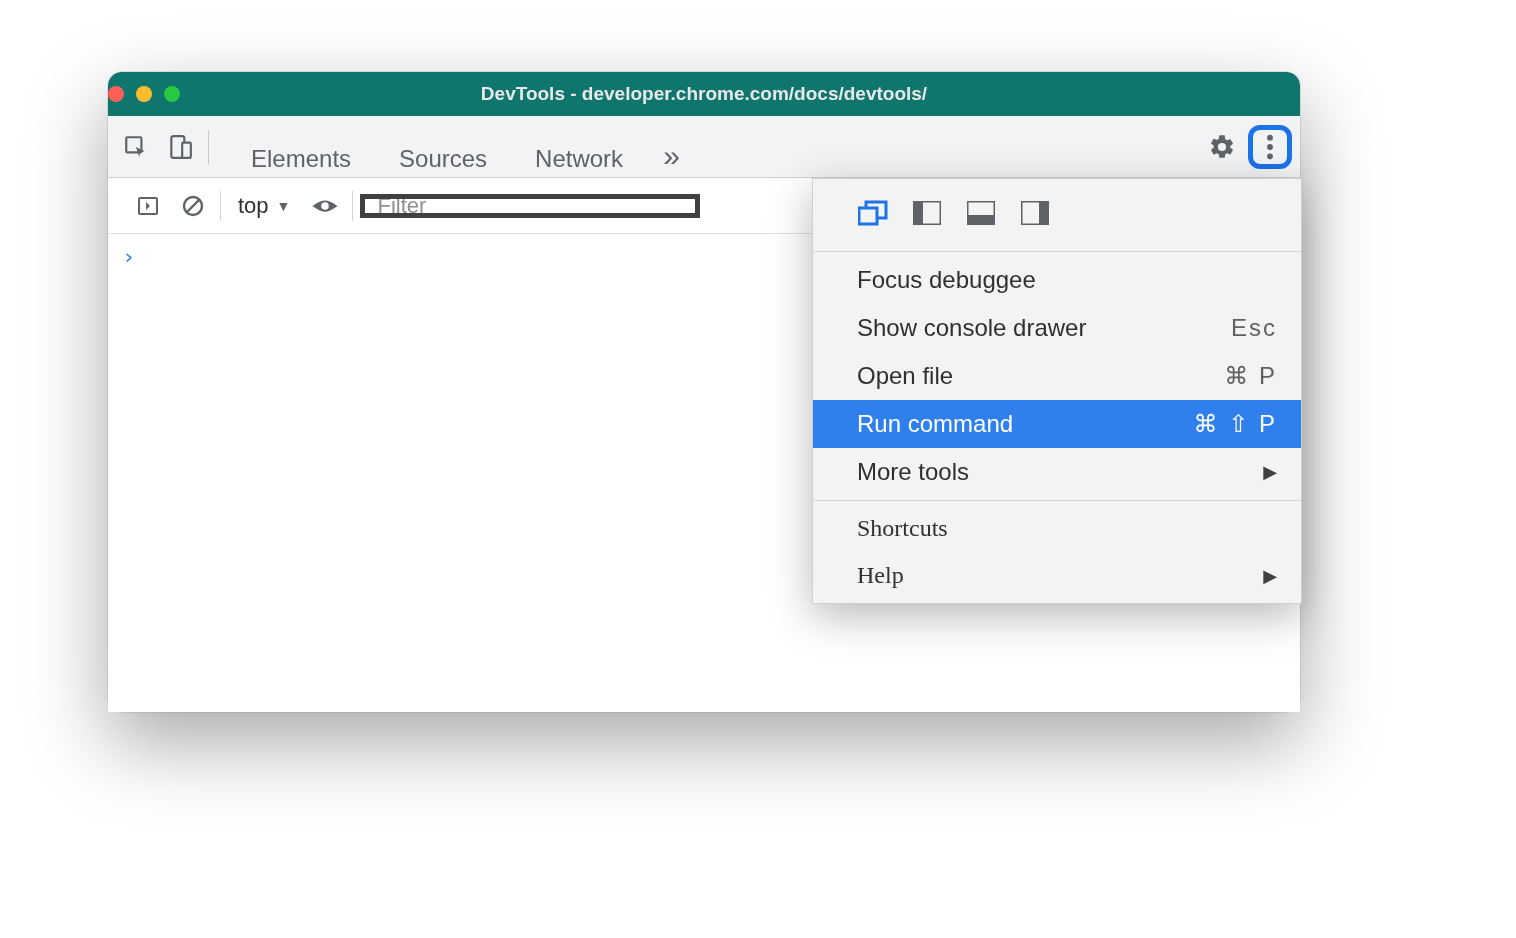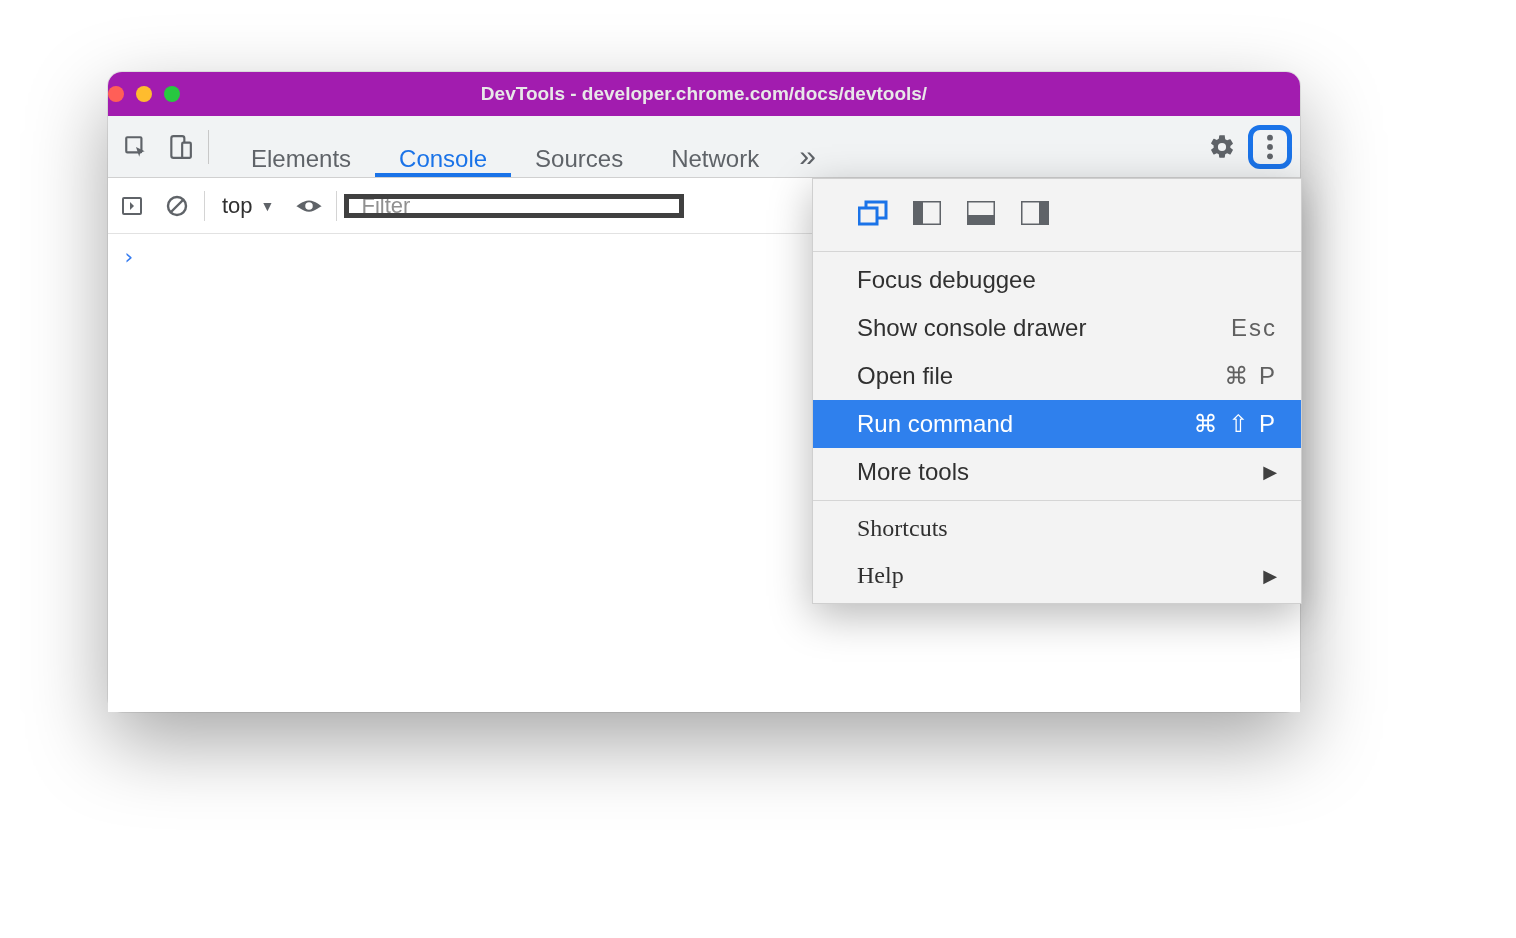--- a/index.html
+++ b/index.html
@@ -16,21 +16,21 @@
     top: 72px;
     width: 1192px;
     height: 640px;
     border-radius: 14px;
     overflow: visible;
     background: #fff;
     box-shadow: 0 30px 80px rgba(0,0,0,0.35), 0 0 0 1px rgba(0,0,0,0.08);
   }
   .titlebar {
     height: 44px;
-    background: #a21caf;
+    background: #0f766e;
     border-top-left-radius: 14px;
     border-top-right-radius: 14px;
     display: flex;
     align-items: center;
     padding: 0 0;
     position: relative;
   }
   .traffic-lights { display: flex; gap: 12px; }
   .tl { width: 16px; height: 16px; border-radius: 50%; }
   .tl.red { background: #ff5f57; }
@@ -108,21 +108,21 @@
     border: 5px solid #1a73e8;
     border-radius: 12px;
     padding: 2px;
   }
   .subtoolbar {
     height: 56px;
     background: #fff;
     border-bottom: 1px solid #e2e2e2;
     display: flex;
     align-items: center;
-    padding: 0 4px;
+    padding: 0 20px;
     gap: 5px;
   }
   .st-icon {
     width: 40px;
     height: 40px;
     display: flex;
     align-items: center;
     justify-content: center;
     color: #5f6368;
     cursor: pointer;
@@ -252,23 +252,20 @@
     <div class="toolbar-icon">
       <svg width="26" height="26" viewBox="0 0 24 24" fill="none" stroke="#5f6368" stroke-width="2">
         <rect x="4" y="2" width="12" height="20" rx="2"></rect>
         <rect x="14" y="8" width="8" height="14" rx="1" fill="#f1f3f4"></rect>
       </svg>
     </div>
     <div class="toolbar-sep"></div>
     <div class="tab-list">
       <div class="tab">
           <span>Elements</span>
-        </div>
-      <div class="tab active">
-          <span>Console</span>
         </div>
       <div class="tab">
           <span>Sources</span>
         </div>
       <div class="tab">
           <span>Network</span>
         </div>
       <div class="tab" style="font-size:30px;padding:0 16px;">
           <span>»</span>
         </div>

